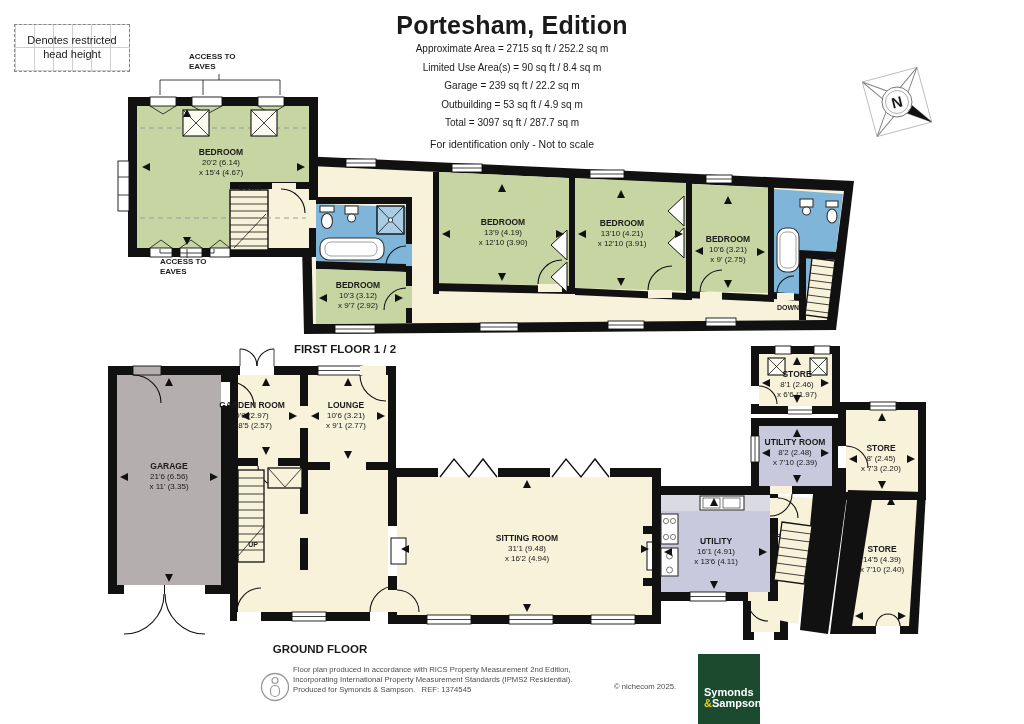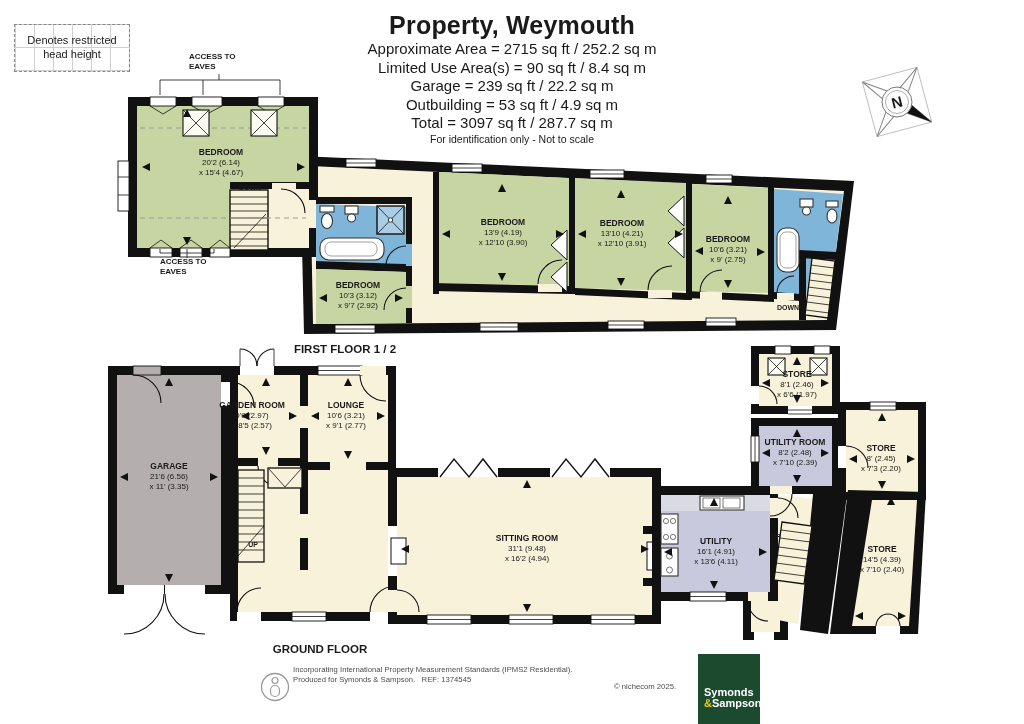--- a/index.html
+++ b/index.html
@@ -18,22 +18,22 @@
   .xbx{fill:#fdfcf3;stroke:#111;stroke-width:1.1}
   .arc{fill:none;stroke:#111;stroke-width:1.1}
   .thin{stroke:#111;stroke-width:.8}
   .fix{fill:#fff;stroke:#333;stroke-width:1.1}
   .arw{fill:#111}
   .dash{stroke:#9b9b9b;stroke-width:1;stroke-dasharray:5 4;fill:none}
   .otl{fill:none;stroke:#111;stroke-width:1.4}
   
   #header{position:absolute;left:0;right:0;top:11px;text-align:center;z-index:6}
   #header .title{font-size:25px;font-weight:700;letter-spacing:.2px}
-  #header .line{font-size:15px;line-height:18.5px}
-  #header .small{font-size:10.5px;}
+  #header .line{font-size:10px;line-height:18.5px}
+  #header .small{font-size:10.5px;margin-top:5px}
   
   #legend{position:absolute;left:14px;top:24px;width:114px;height:46px;border:1.5px dashed #888;
     display:flex;align-items:center;justify-content:center;text-align:center;
     font-size:11px;font-weight:400;line-height:1.25;z-index:6;
     background-image:repeating-linear-gradient(90deg,#cfcfcf 0 1px,transparent 1px 19px),
                      repeating-linear-gradient(0deg,#cfcfcf 0 1px,transparent 1px 23px)}
   
   .rl{position:absolute;transform:translate(-50%,-50%);text-align:center;white-space:nowrap;line-height:1.3;z-index:5}
   .rn{font-size:8.5px;font-weight:700}
   .rd{font-size:8px}
@@ -476,21 +476,21 @@
       <circle cx="275" cy="680.5" r="3" style="fill:none;stroke:#999;stroke-width:1.2"></circle>
       <rect x="270.5" y="685.5" width="9" height="11" rx="4.5" style="fill:none;stroke:#999;stroke-width:1.2"></rect>
     </g>
   </svg>
 
   <div id="legend">
     <span>Denotes restricted head height</span>
   </div>
 
   <div id="header">
-    <div class="title">Property, Weymouth</div>
+    <div class="title">Portesham, Edition</div>
     <div class="line">Approximate Area = 2715 sq ft / 252.2 sq m</div>
     <div class="line">Limited Use Area(s) = 90 sq ft / 8.4 sq m</div>
     <div class="line">Garage = 239 sq ft / 22.2 sq m</div>
     <div class="line">Outbuilding = 53 sq ft / 4.9 sq m</div>
     <div class="line">Total = 3097 sq ft / 287.7 sq m</div>
     <div class="small">For identification only - Not to scale</div>
   </div>
 
   <div class="sl" style="left:897px;top:102px;font-size:15px;font-weight:700;transform:translate(-50%,-50%) rotate(-14deg)">N</div>
 
@@ -569,20 +569,21 @@
   <div class="rl" style="left:882px;top:560px">
     <div class="rn">STORE</div>
     <div class="rd">14'5 (4.39)</div>
     <div class="rd">x 7'10 (2.40)</div>
   </div>
   <div class="sl" style="left:253px;top:544px">UP</div>
   <div class="sl" style="left:776px;top:536px">UP</div>
   <div class="floor-label" style="left:320px;top:649px">GROUND FLOOR</div>
 
   <div id="footer-text">
+    <div>Floor plan produced in accordance with RICS Property Measurement 2nd Edition,</div>
     <div>Incorporating International Property Measurement Standards (IPMS2 Residential).</div>
     <div>Produced for Symonds &amp; Sampson.&nbsp;&nbsp;&nbsp;REF:&nbsp;1374545</div>
   </div>
   <div id="copyright">© nichecom 2025.</div>
   <div id="logo">
     <div class="l1">Symonds</div>
     <div class="l2"><span class="amp">&amp;</span><span>Sampson</span></div>
     <div class="band2"></div>
     <div class="band"></div>
   </div>

